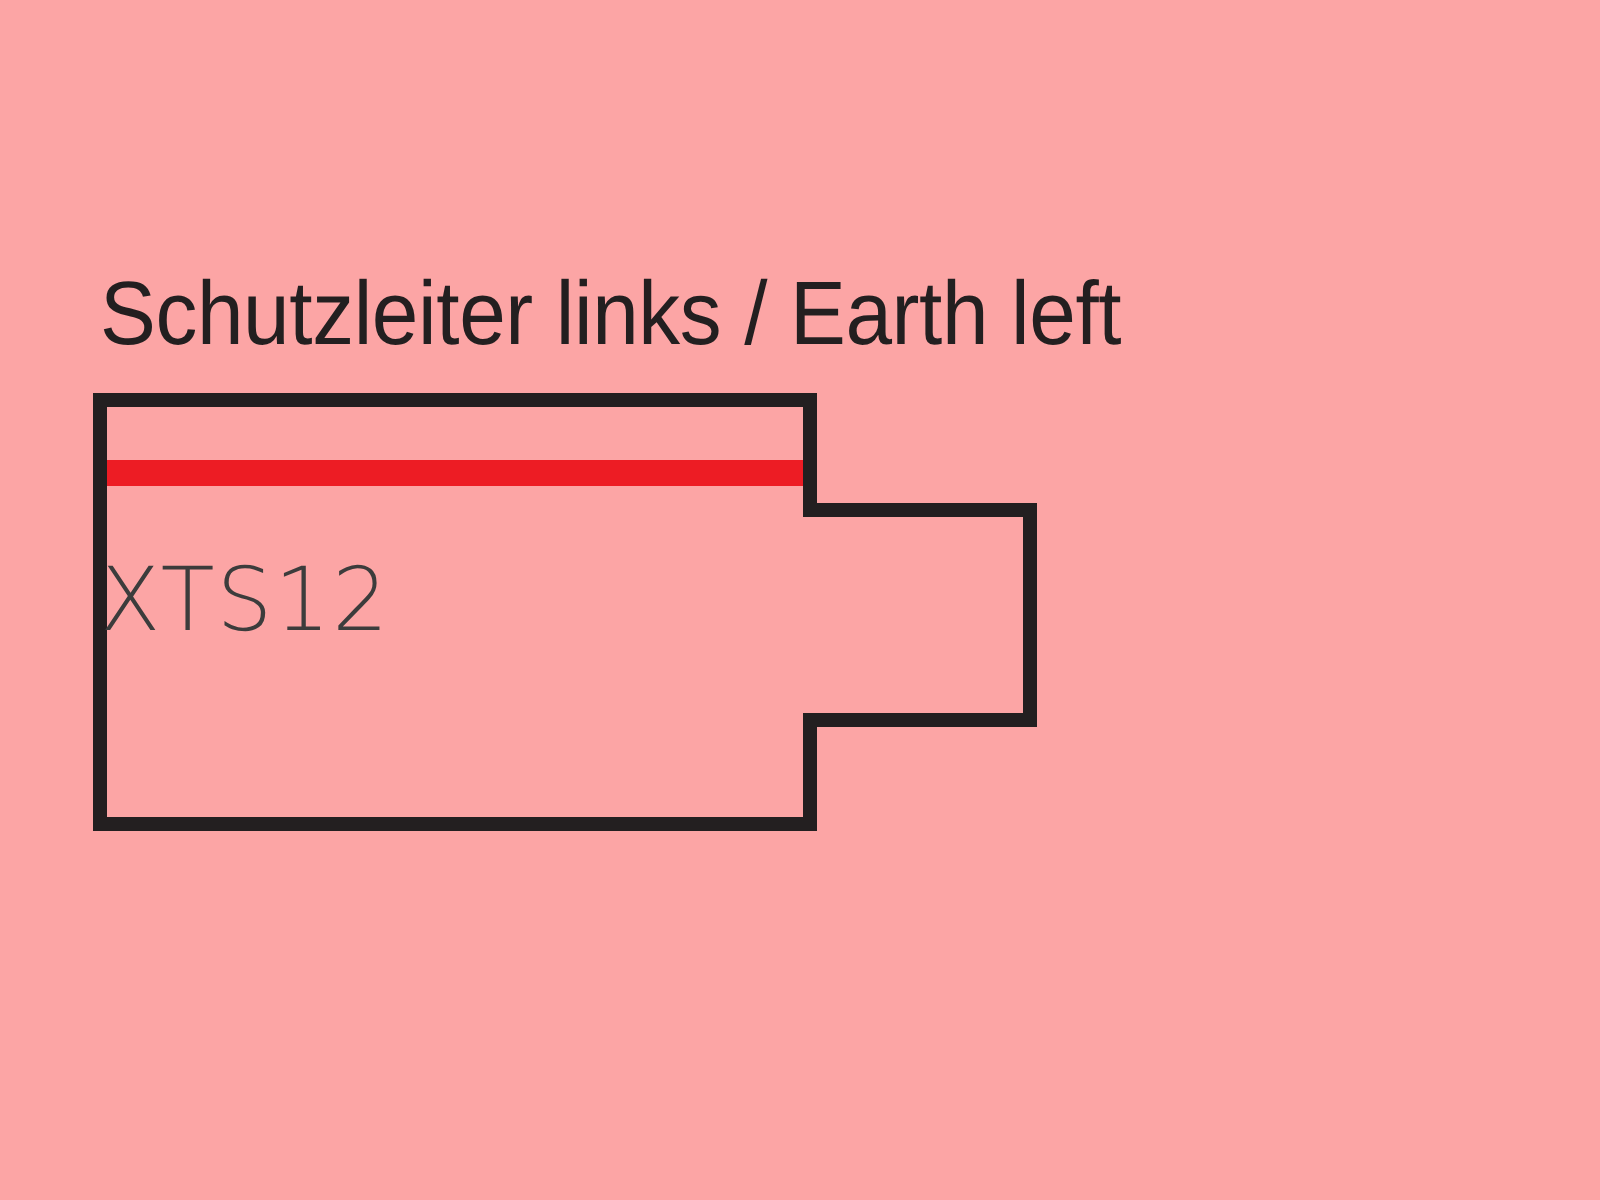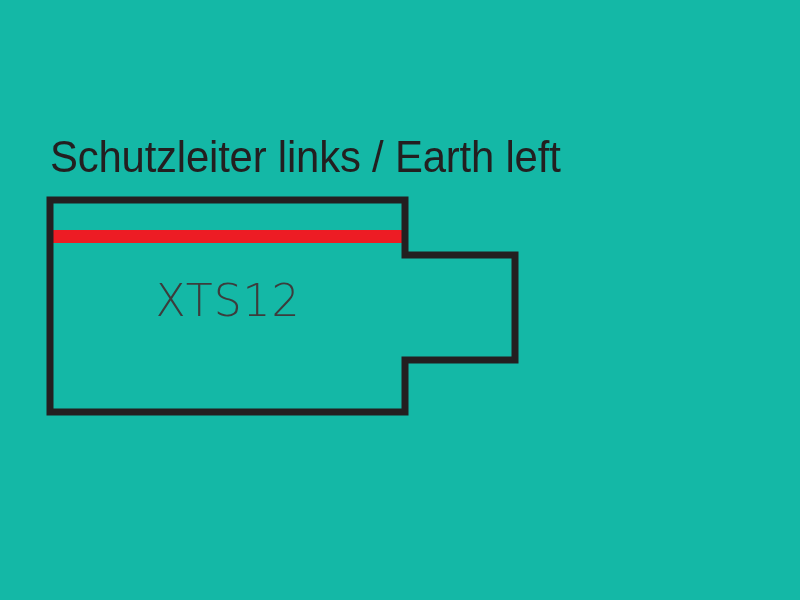--- a/index.html
+++ b/index.html
@@ -11,21 +11,21 @@
     height: 600px;
     background: #ffffff;
     font-family: "Liberation Sans", sans-serif;
     overflow: hidden;
   }
 
   #canvas {
     position: relative;
     width: 800px;
     height: 600px;
-    background: #14b8a6;
+    background: #fca5a5;
   }
 
   
   .title {
     position: absolute;
     left: 50px;
     top: 128px;
     width: 740px;
     height: 58px;
     line-height: 58px;
@@ -52,21 +52,20 @@
     width: 800px;
     height: 600px;
   }
 
   
   .part-label {
     position: absolute;
     left: 50px;
     top: 275px;
     width: 356px;
-    text-align: center;
     font-family: "DejaVu Sans", sans-serif;
     font-size: 44px;
     font-weight: 300;
     letter-spacing: 1px;
     color: #3c3c3c;
     white-space: nowrap;
   }
 </style>
 </head>
 <body style="background: rgb(255, 255, 255);">

